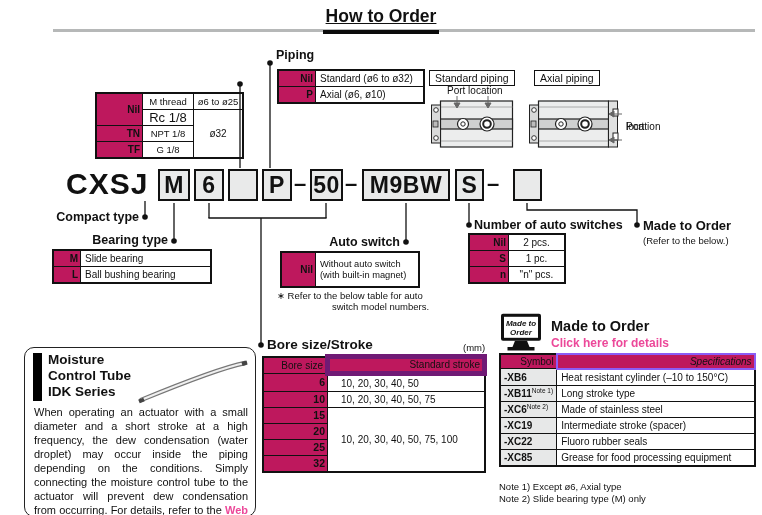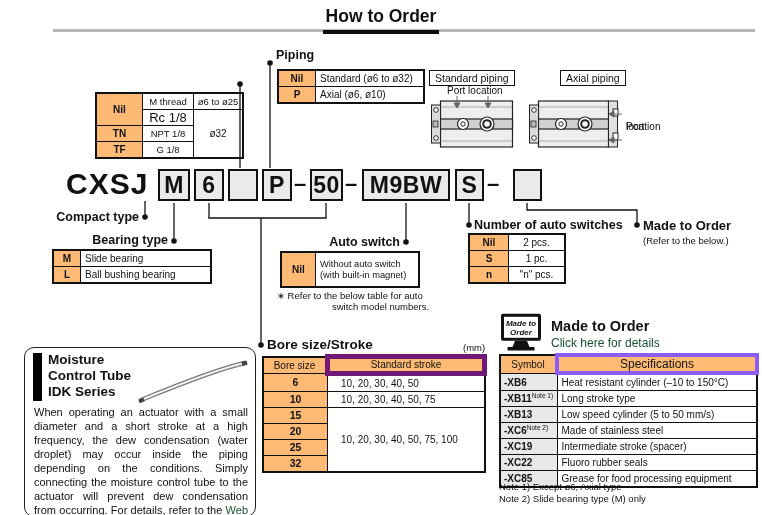--- a/index.html
+++ b/index.html
@@ -3,39 +3,39 @@
 <meta charset="utf-8">
 <style>
   html,body{margin:0;padding:0;background:#fff;}
   .page{position:relative;width:762px;height:515px;background:#fff;overflow:hidden;
         font-family:"Liberation Sans",sans-serif;color:#111;}
   .abs{position:absolute;}
   
   .rule{position:absolute;left:53px;top:29px;width:702px;height:3px;background:#b6b8b8;}
   .title-wrap{position:absolute;left:0;top:6px;width:762px;text-align:center;}
   .page-title{display:inline-block;font-size:17.5px;font-weight:bold;padding:0 3px 3px 3px;
-              border-bottom:4px solid #0b0b0b;}
+              border-bottom:4px solid #0b0b0b;text-decoration:underline;}
   
   table{border-collapse:collapse;position:absolute;background:#fff;}
   td{border:1px solid #111;font-size:10px;padding:0 3px;height:15px;vertical-align:middle;}
   table{border:2px solid #111;}
-  .code{background:#fdba74;font-weight:bold;text-align:center;padding:0 2px;}
+  .code{background:#be185d;font-weight:bold;text-align:right;padding:0 2px;}
   .desc{text-align:left;padding-left:4px;}
   .ctr{text-align:center;}
   
   .sec-title{position:absolute;font-size:12.5px;font-weight:bold;white-space:nowrap;}
   .small{font-size:9.5px;}
   
   .prefix{position:absolute;left:66px;top:167px;font-size:30px;font-weight:bold;letter-spacing:1px;}
   .mbox{position:absolute;top:169px;height:28px;border:2px solid #111;background:#e9eaea;
         font-size:23px;font-weight:bold;text-align:center;line-height:28px;letter-spacing:0.5px;}
   .mdash{position:absolute;top:169px;height:32px;line-height:30px;font-size:22px;font-weight:bold;text-align:center;}
   
   .r{text-align:right;}
-  .link{color:#14532d;font-weight:normal;}
+  .link{color:#ec4899;font-weight:bold;}
   
   .tagbox{position:absolute;border:1px solid #111;font-size:10.5px;line-height:14px;height:14px;
           padding:0 5px;white-space:nowrap;background:#fff;}
   .plain10{position:absolute;font-size:10px;white-space:nowrap;}
   
   .moist{position:absolute;left:24px;top:324px;width:230px;height:168px;border:1.5px solid #222;
          border-radius:10px;background:#fff;margin-top:23px;}
   .moist .bar{position:absolute;left:8px;top:5px;width:9px;height:48px;background:#000;}
   .moist .mtitle{position:absolute;left:23px;top:4px;font-size:13.5px;font-weight:bold;line-height:16px;}
   .moist .mbody{position:absolute;left:9px;top:57px;width:214px;font-size:11px;line-height:14px;
@@ -121,21 +121,21 @@
       <td class="desc" style="width:100px;">Standard (ø6 to ø32)</td>
     </tr>
     <tr>
       <td class="code">P</td>
       <td class="desc">Axial (ø6, ø10)</td>
     </tr>
   </tbody>
     </table>
 
   <div class="tagbox" style="left:429px;top:70px;">Standard piping</div>
-  <div class="tagbox" style="left:560px;top:70px;">Axial piping</div>
+  <div class="tagbox" style="left:534px;top:70px;">Axial piping</div>
   <div class="plain10" style="left:447px;top:85px;">Port location</div>
   <div class="plain10" style="left:626px;top:121px;">Port</div>
   <div class="plain10" style="left:626px;top:121px;">location</div>
 
   <svg class="abs" style="left:430px;top:100px;" width="85" height="48" viewBox="0 0 85 48">
     <rect x="10.5" y="1" width="72" height="46" fill="#eceded" stroke="#222" stroke-width="1.2"></rect>
     <line x1="10.5" y1="7" x2="82.5" y2="7" stroke="#999" stroke-width="0.8"></line>
     <line x1="10.5" y1="41" x2="82.5" y2="41" stroke="#999" stroke-width="0.8"></line>
     <rect x="10.5" y="19" width="72" height="10" fill="#cfd0d0" stroke="#222" stroke-width="1.2"></rect>
     <rect x="1.5" y="5" width="9" height="38" fill="#d9dada" stroke="#222" stroke-width="1"></rect>
@@ -289,35 +289,31 @@
     <path d="M15,27.8 L27,27.8 L29.5,34 L12.5,34 Z" fill="#111"></path>
     <rect x="7.5" y="34" width="27" height="3.5" fill="#111"></rect>
   </svg>
   <div class="sec-title" style="left:551px;top:318px;font-size:14.5px;">Made to Order</div>
   <div class="abs link" style="left:551px;top:336px;font-size:12px;">Click here for details</div>
 
   <table style="left:499px;top:353px;">
     <tbody>
         <tr>
       <th class="code" style="width:50px;font-weight:normal;border:1px solid #111;font-size:10px;height:13px;">Symbol</th>
-      <th class="code" style="width:192px;font-weight:normal;border:4px solid #8b5cf6;font-size:12px;">Specifications</th>
+      <th class="code" style="width:192px;font-weight:normal;border:2px solid #8b5cf6;font-size:10px;font-style:italic;">Specifications</th>
     </tr>
     <tr>
       <td class="sym"><b>-XB6</b><span class="tiny"></span></td>
       <td class="desc">Heat resistant cylinder (–10 to 150°C)</td>
     </tr>
     <tr>
       <td class="sym"><b>-XB11</b><span class="tiny">Note 1)</span></td>
       <td class="desc">Long stroke type</td>
     </tr>
     <tr>
-      <td class="sym"><b>-XB13</b><span class="tiny"></span></td>
-      <td class="desc">Low speed cylinder (5 to 50 mm/s)</td>
-    </tr>
-    <tr>
       <td class="sym"><b>-XC6</b><span class="tiny">Note 2)</span></td>
       <td class="desc">Made of stainless steel</td>
     </tr>
     <tr>
       <td class="sym"><b>-XC19</b><span class="tiny"></span></td>
       <td class="desc">Intermediate stroke (spacer)</td>
     </tr>
     <tr>
       <td class="sym"><b>-XC22</b><span class="tiny"></span></td>
       <td class="desc">Fluoro rubber seals</td>

